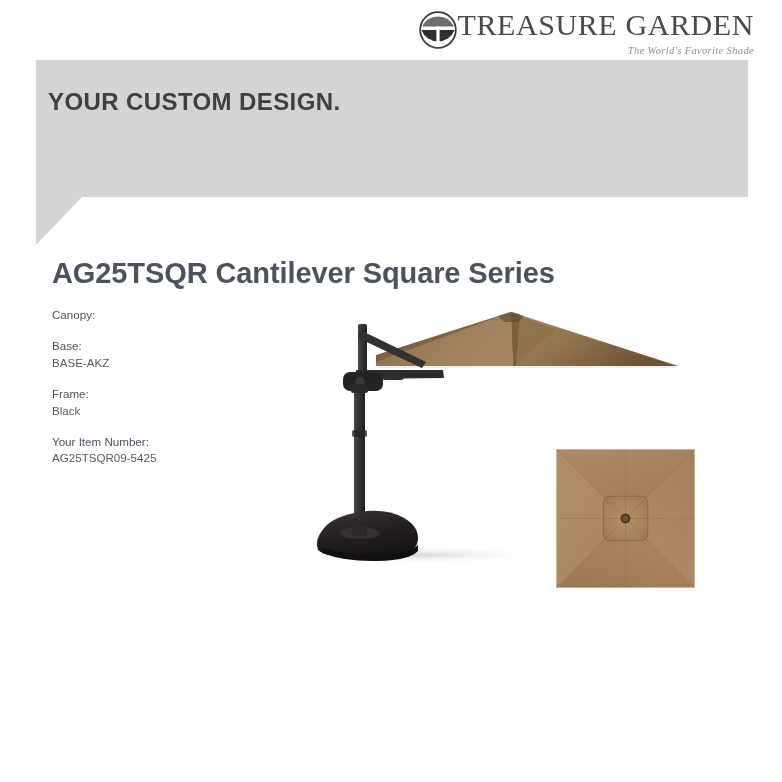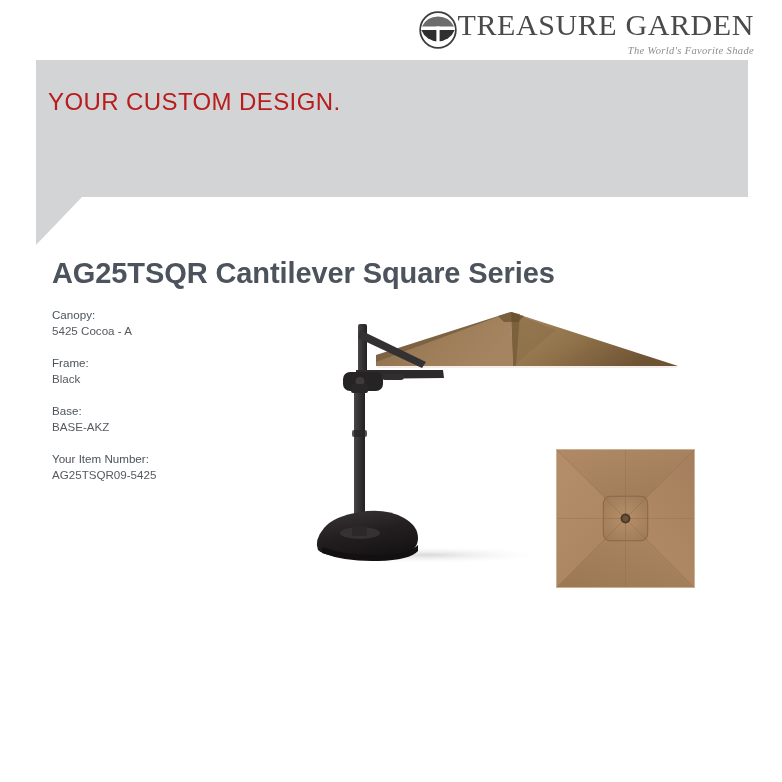--- a/index.html
+++ b/index.html
@@ -73,22 +73,22 @@
     width: 712px;
     height: 185px;
     background: #d2d4d5;
     clip-path: polygon(0 0, 100% 0, 100% 74.05%, 6.46% 74.05%, 0 100%);
   }
   .hero-title {
     position: absolute;
     left: 48px;
     top: 88px;
     font-size: 24px;
-    font-weight: normal;
-    color: #b91c1c;
+    font-weight: bold;
+    color: #404040;
     letter-spacing: 0.4px;
     white-space: nowrap;
   }
 
   
   .product-title {
     position: absolute;
     left: 52px;
     top: 257px;
     font-size: 29px;
@@ -167,31 +167,30 @@
 
   <div class="hero-banner"></div>
   <div class="hero-title">YOUR CUSTOM DESIGN.</div>
 
   <div class="product-title">AG25TSQR Cantilever Square Series</div>
 
   <div class="spec-list">
 
     <div class="spec-group">
       <div class="spec-label">Canopy:</div>
-      <div class="spec-value">5425 Cocoa - A</div>
+    </div>
+
+    <div class="spec-group">
+      <div class="spec-label">Base:</div>
+      <div class="spec-value">BASE-AKZ</div>
     </div>
 
     <div class="spec-group">
       <div class="spec-label">Frame:</div>
       <div class="spec-value">Black</div>
-    </div>
-
-    <div class="spec-group">
-      <div class="spec-label">Base:</div>
-      <div class="spec-value">BASE-AKZ</div>
     </div>
 
 
     <div class="spec-group">
       <div class="spec-label">Your Item Number:</div>
       <div class="spec-value">AG25TSQR09-5425</div>
     </div>
 
   </div>
 

